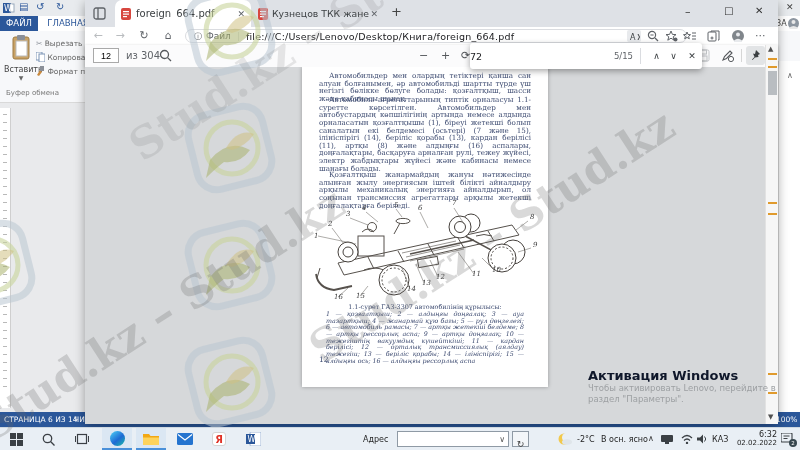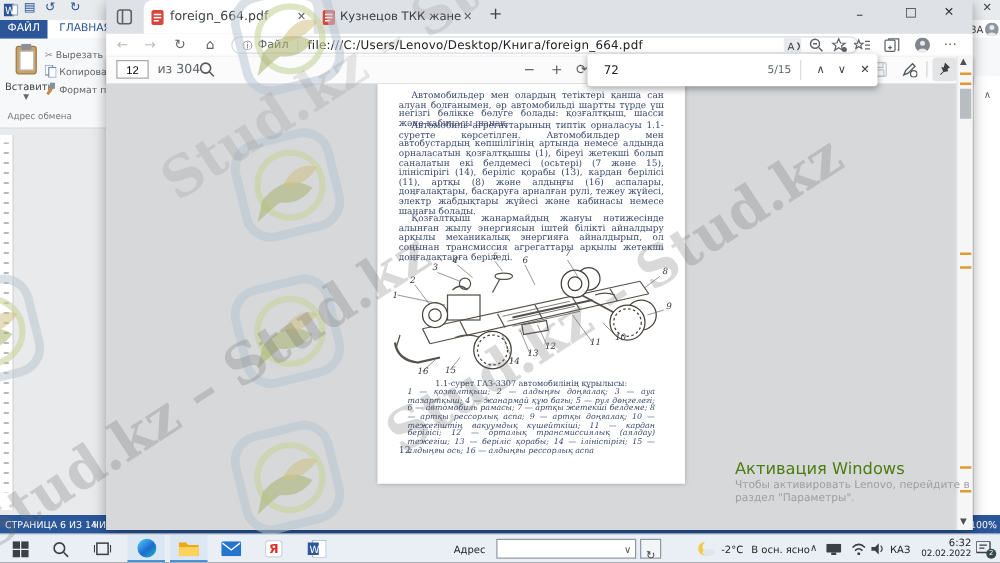--- a/index.html
+++ b/index.html
@@ -34,21 +34,21 @@
   .sbar{left:680px;top:45px;width:13px;height:379px;background:#f6f6f6;border-left:1px solid #e2e2e2;z-index:5;}
   .sb-mark{left:2px;width:9px;height:2.2px;background:#e09a2c;position:absolute;}
   
   #taskbar{left:0;top:427px;width:800px;height:23px;background:#e9eff5;border-top:1px solid #cfd8e0;z-index:30;}
   .tb-cell{top:0;height:22px;display:flex;align-items:center;justify-content:center;position:absolute;}
   .tb-txt{font-size:8px;color:#1f1f1f;white-space:nowrap;}
   
   .wm{pointer-events:none;z-index:50;}
   .wm-text{font-family:"DejaVu Serif","Liberation Serif",serif;font-weight:bold;font-size:44px;
            color:rgba(105,105,105,.25);white-space:nowrap;transform:rotate(-33deg);transform-origin:0 0;}
-  .act-t{font-size:13px;color:#4d7c0f;}
+  .act-t{font-size:13px;color:#0f172a;font-weight:bold;}
   .act-s{font-size:8.5px;color:#9da0a3;line-height:1.3;}
   input{outline:none;}
 </style>
 </head>
 <body>
 
 <div id="screen">
 
   <div class="abs word-titlebar">
     <svg class="abs" style="left:3px;top:2px" width="12" height="12">
@@ -92,21 +92,21 @@
         </svg>
       <span>Копировать</span>
     </div>
     <div class="abs ribbon-small" style="left:36px;top:34px">
       <svg width="9" height="10" style="vertical-align:-2px">
           <path d="M1 9 L4 4 L6 6 L3 10 Z" fill="#c98a3f"></path>
           <rect x="4" y="0" width="4" height="5" fill="#8a8f98"></rect>
         </svg>
       <span>Формат по</span>
     </div>
-    <div class="abs" style="left:6px;top:58px;font-size:7px;color:#777">Адрес обмена</div>
+    <div class="abs" style="left:6px;top:58px;font-size:7px;color:#777">Буфер обмена</div>
   </div>
   <div class="abs word-doc">
     <div class="abs" style="left:0;top:4px;width:11px;height:300px;background:#fff;border-right:1px solid #cfcfcf">
       <div style="margin:6px auto;width:4px;height:280px;background:repeating-linear-gradient(to bottom,#b9b9b9 0,#b9b9b9 1px,transparent 1px,transparent 8px)"></div>
     </div>
   </div>
 
   <div class="abs" style="left:778px;top:31px;width:22px;height:30px;background:#f7f8fa"></div>
   <div class="abs" style="left:778px;top:61px;width:22px;height:351px;background:#fff;border-left:1px solid #d8d8d8">
     <span class="abs glyph" style="left:8px;top:10px;font-size:8px;color:#666">∧</span>
@@ -221,21 +221,21 @@
         </svg>
       <div class="abs" style="left:656px;top:4px;width:1px;height:13px;background:#d6d6d6"></div>
       <div class="abs" style="left:661px;top:1px;width:19px;height:19px;background:#e2e4e6;border-radius:3px">
         <svg style="margin:3px" width="13" height="13">
             <path d="M7 1 L11 5 L9 6 L9.5 8 L6 8.5 L3.5 11 L3 10.5 L5.5 8 L4 4.5 L6 5 Z" fill="#3c4043"></path>
           </svg>
       </div>
     </div>
 
     <div class="abs findbar">
-      <span style="margin-left:13px;flex:1">72</span>
+      <span style="flex:1">72</span>
       <span style="color:#5f6368;font-size:8.5px">5/15</span>
       <div style="width:1px;height:16px;background:#dadce0;margin:0 7px"></div>
       <span class="glyph" style="width:17px;text-align:center;color:#3c4043;font-size:9px">∧</span>
       <span class="glyph" style="width:17px;text-align:center;color:#3c4043;font-size:9px">∨</span>
       <span class="glyph" style="width:20px;text-align:center;color:#3c4043;font-size:9px">✕</span>
     </div>
 
     <div class="abs content">
 
       <div class="abs page" style="left:217px;top:0;width:246px;height:320px">

